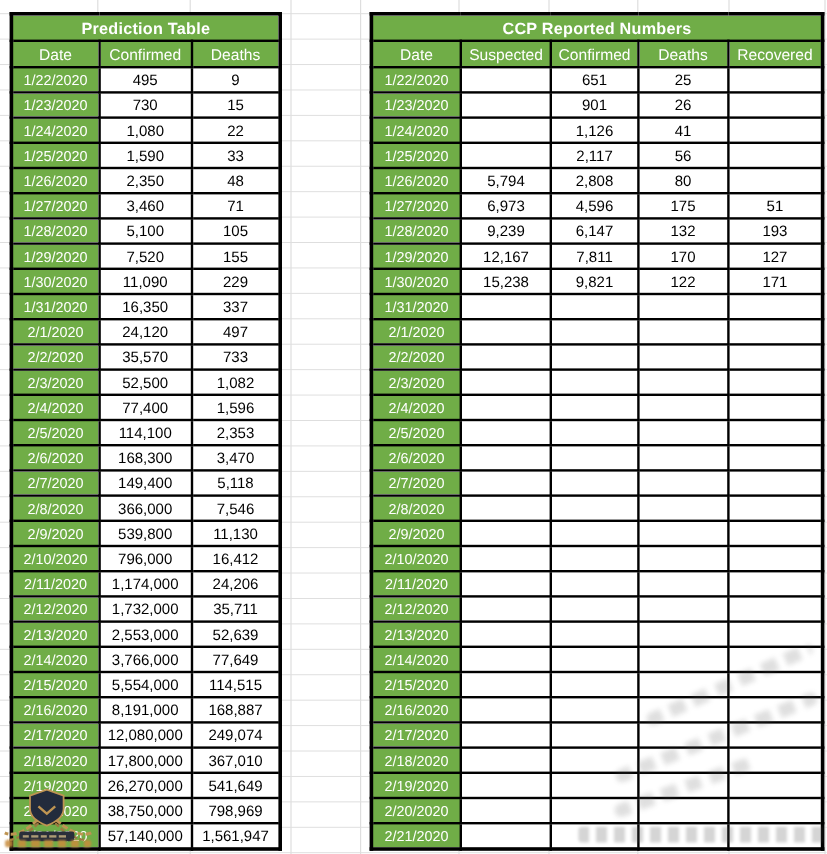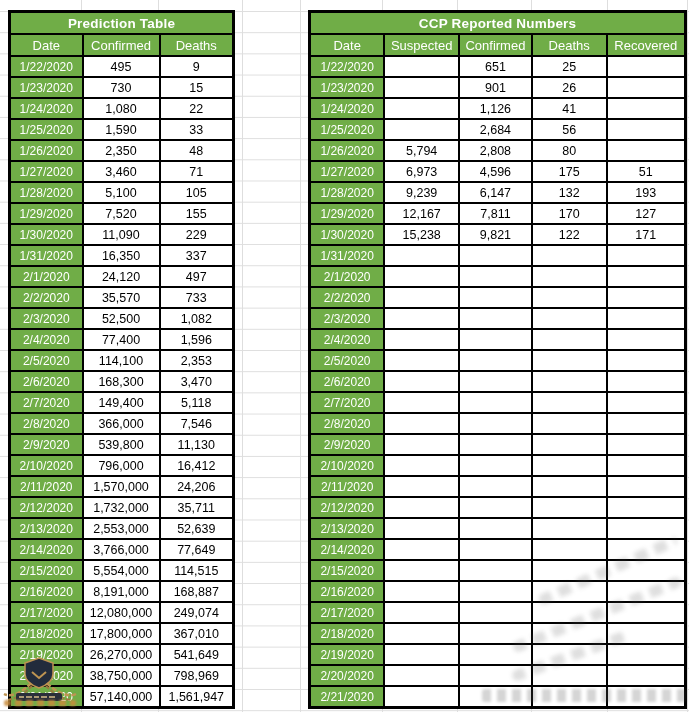--- a/index.html
+++ b/index.html
@@ -193,21 +193,21 @@
         <td class="num-cell">539,800</td>
         <td class="num-cell">11,130</td>
       </tr>
       <tr>
         <td class="date-cell">2/10/2020</td>
         <td class="num-cell">796,000</td>
         <td class="num-cell">16,412</td>
       </tr>
       <tr>
         <td class="date-cell">2/11/2020</td>
-        <td class="num-cell">1,570,000</td>
+        <td class="num-cell">1,174,000</td>
         <td class="num-cell">24,206</td>
       </tr>
       <tr>
         <td class="date-cell">2/12/2020</td>
         <td class="num-cell">1,732,000</td>
         <td class="num-cell">35,711</td>
       </tr>
       <tr>
         <td class="date-cell">2/13/2020</td>
         <td class="num-cell">2,553,000</td>
@@ -294,21 +294,21 @@
       <tr>
         <td class="date-cell">1/24/2020</td>
         <td class="num-cell"></td>
         <td class="num-cell">1,126</td>
         <td class="num-cell">41</td>
         <td class="num-cell"></td>
       </tr>
       <tr>
         <td class="date-cell">1/25/2020</td>
         <td class="num-cell"></td>
-        <td class="num-cell">2,684</td>
+        <td class="num-cell">2,117</td>
         <td class="num-cell">56</td>
         <td class="num-cell"></td>
       </tr>
       <tr>
         <td class="date-cell">1/26/2020</td>
         <td class="num-cell">5,794</td>
         <td class="num-cell">2,808</td>
         <td class="num-cell">80</td>
         <td class="num-cell"></td>
       </tr>

